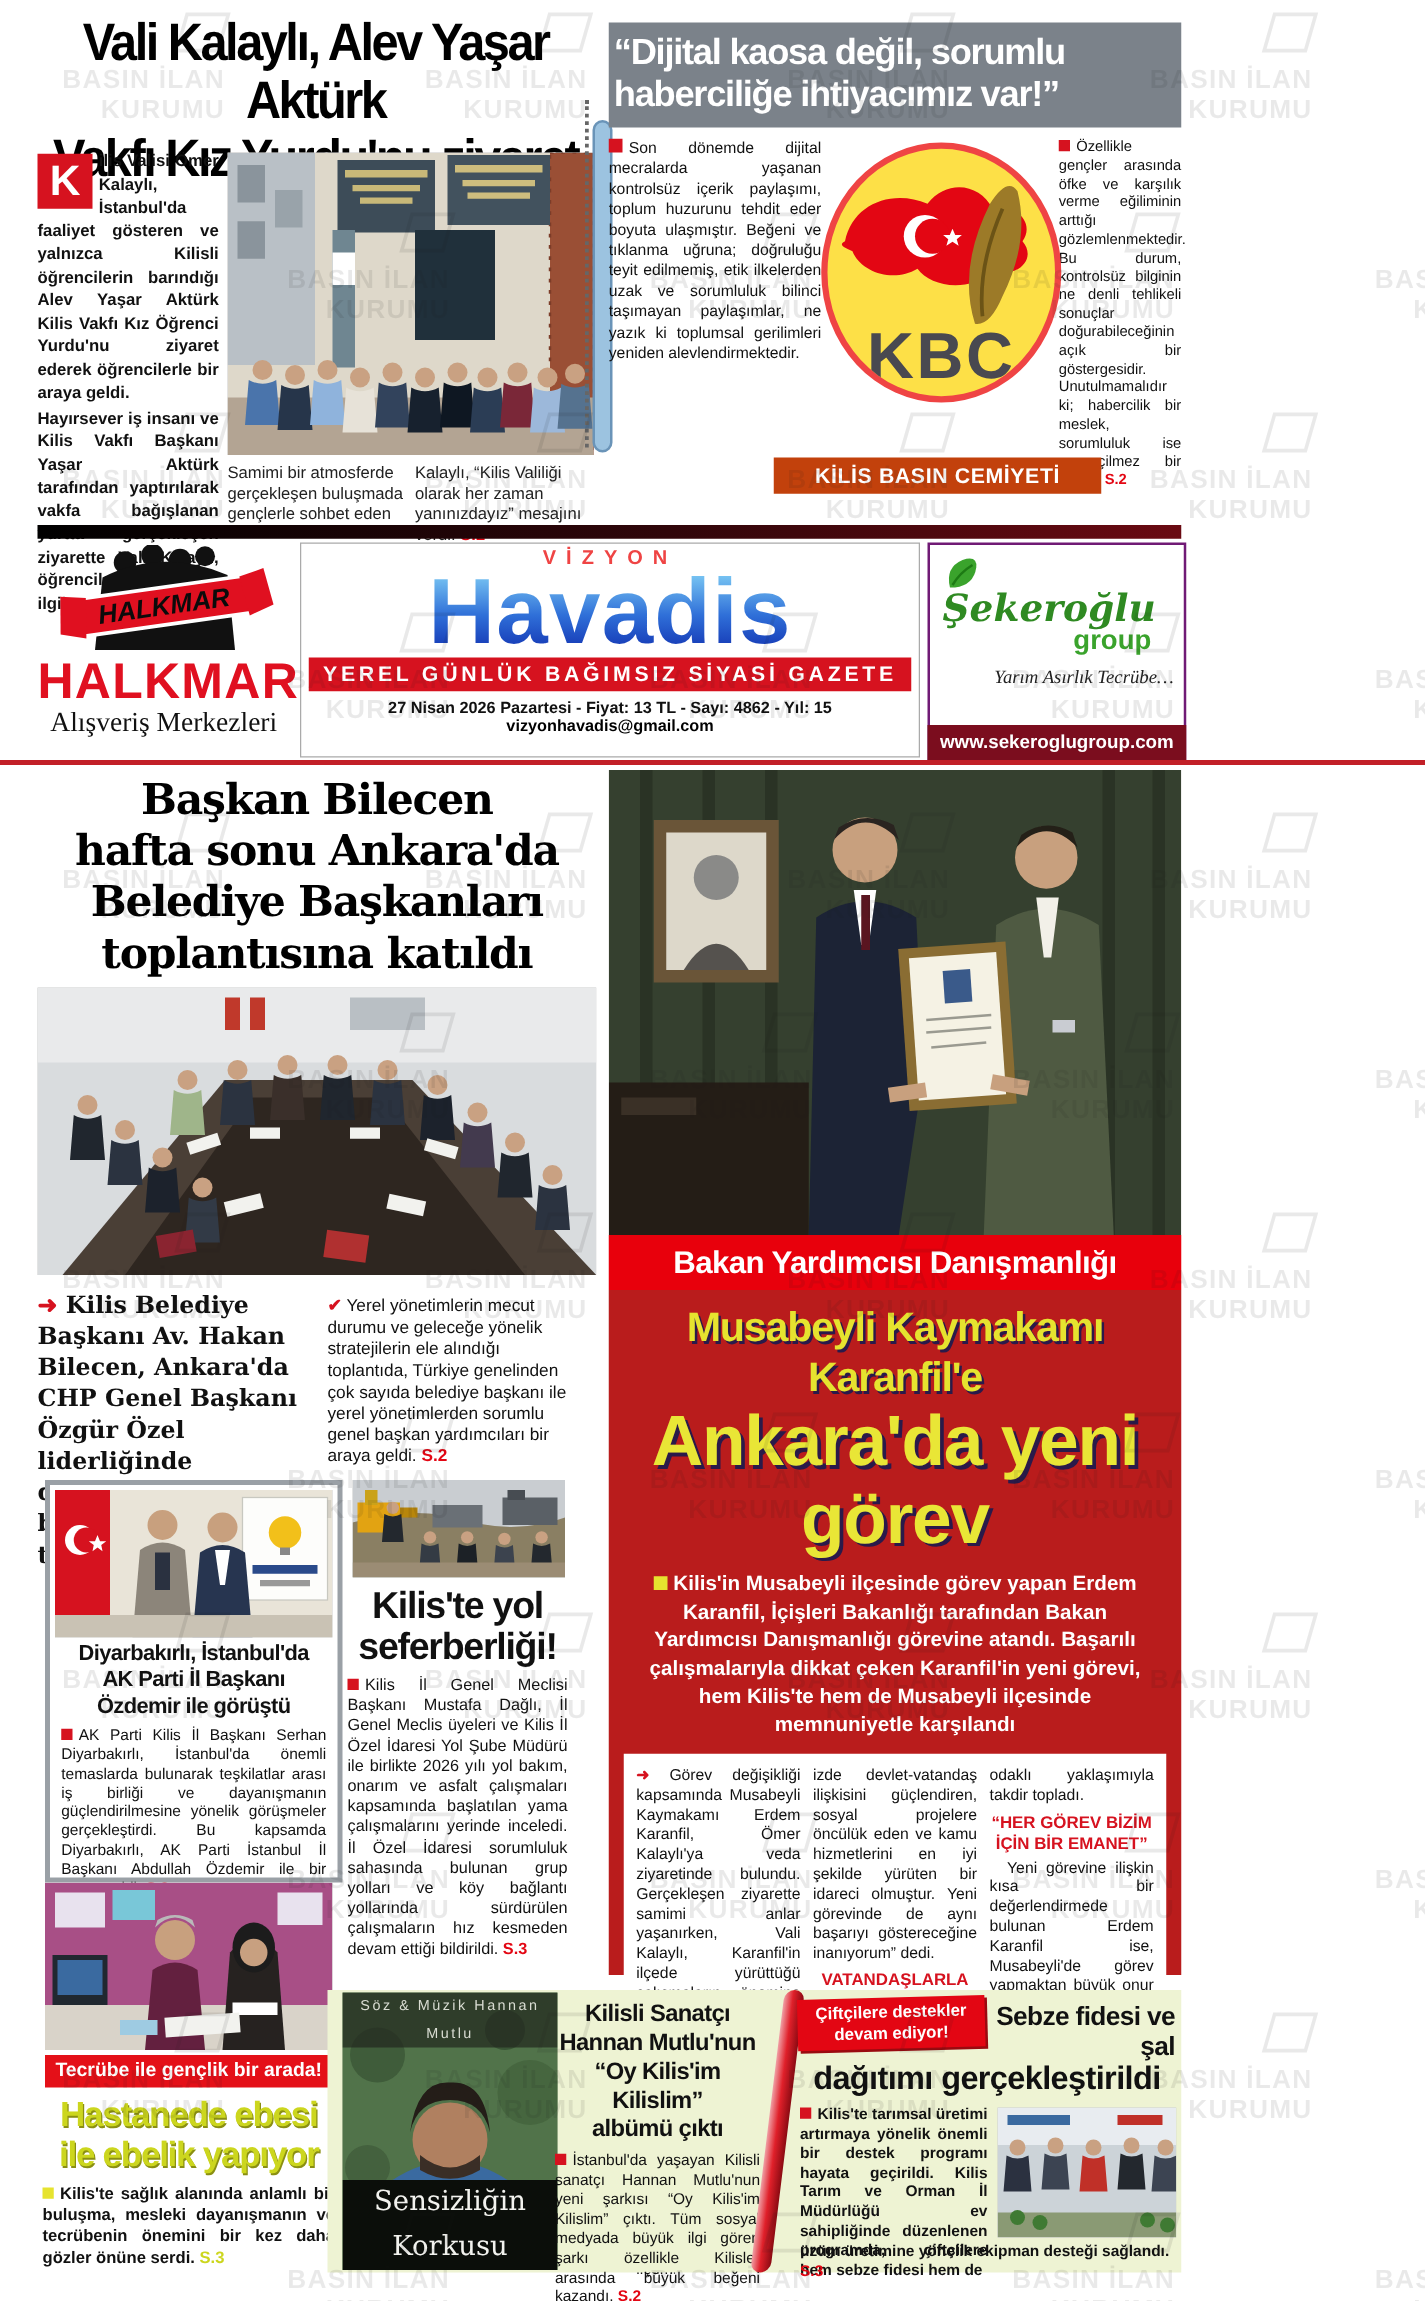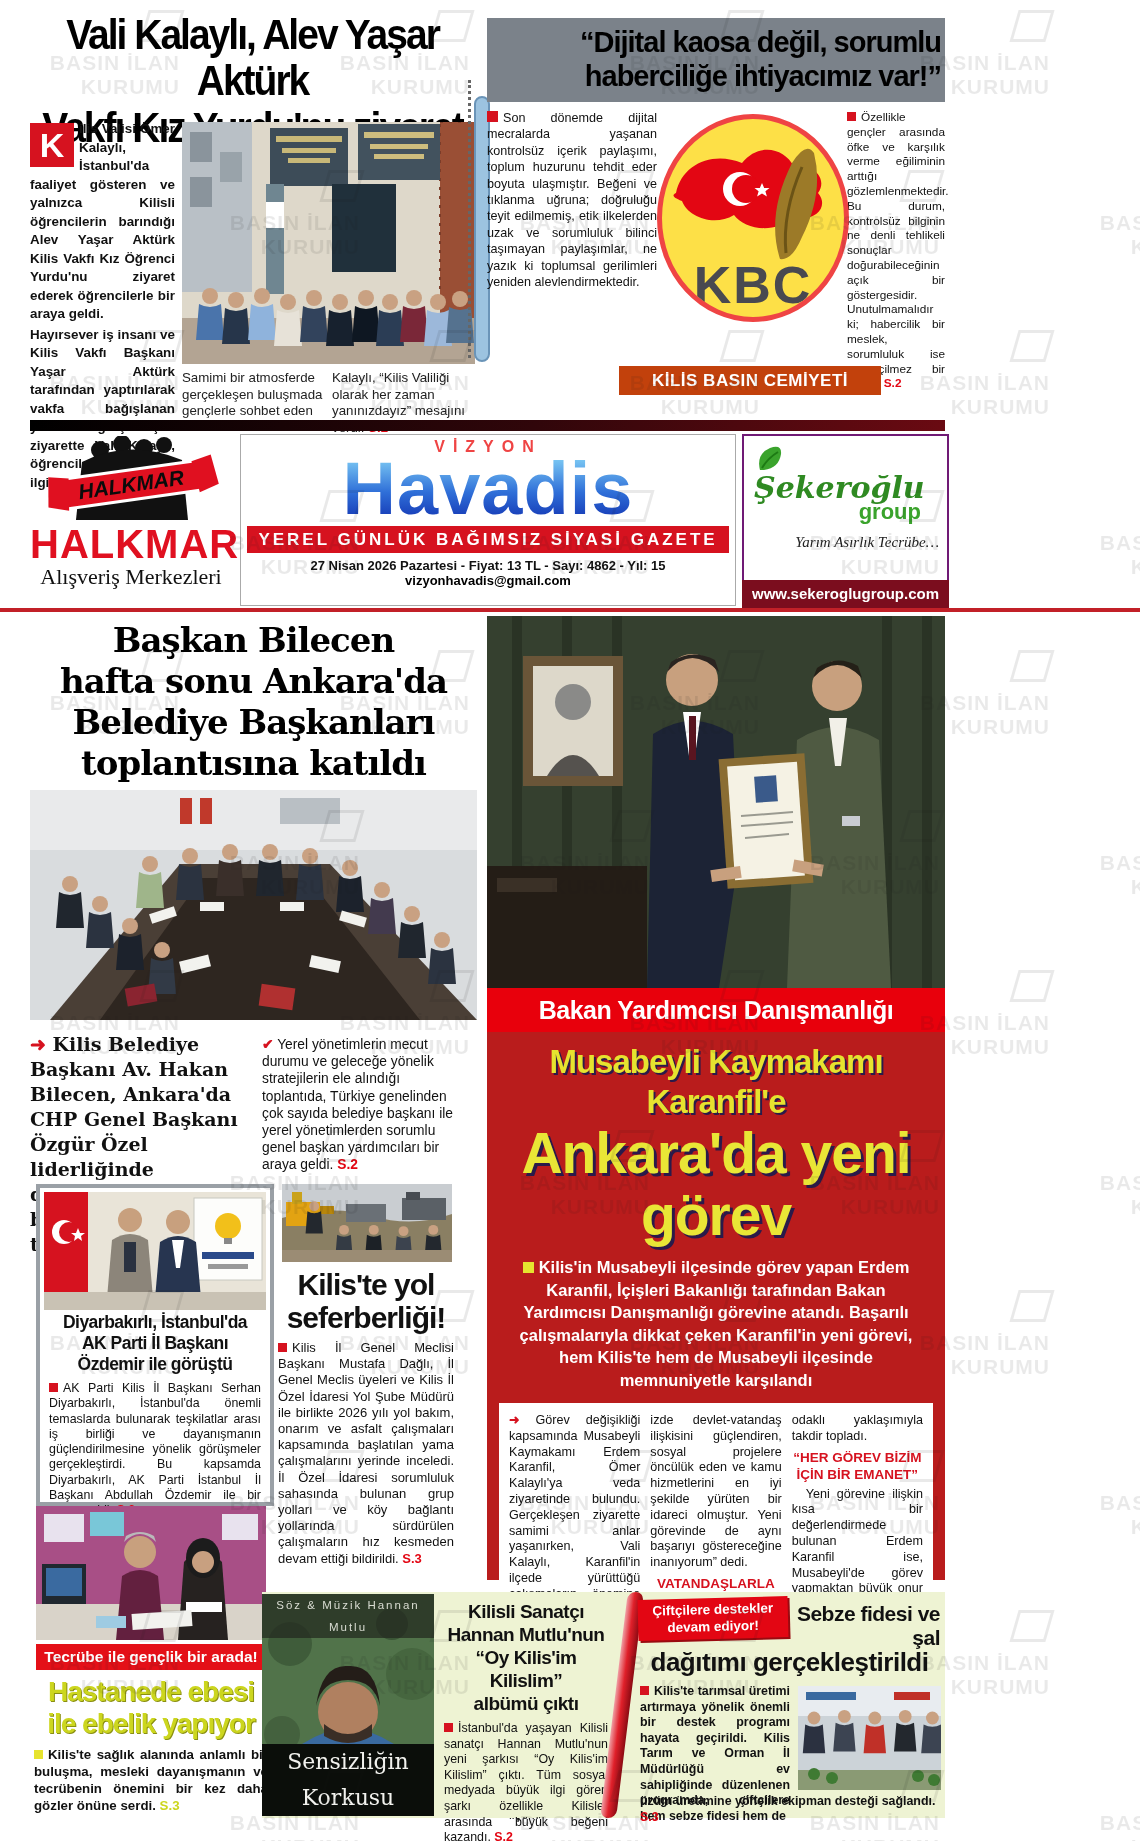--- a/index.html
+++ b/index.html
@@ -21,21 +21,21 @@
   .tl-body{font-size:13.4px;line-height:18.5px;}
   .dropcap{float:left;width:44px;height:44px;background:#d6121f;color:#fff;
       font:900 34px/44px "Liberation Sans",sans-serif;text-align:center;margin:3px 5px 0 0;}
   .photo{position:absolute;overflow:hidden;background:#ccc;}
   .cap{font-size:13.3px;line-height:16.6px;color:#222;}
   .pageref{color:#e30613;font-weight:bold;}
   .vdiv{border-left:3px dotted #666;}
   .bluebar{background:#9cc3e0;border:2px solid #6a94b8;border-radius:8px;width:12px;}
   
   .kbc-box{background:#7b828a;padding:7px 4px 9px;}
-  .kbc-head{color:#000000;font-weight:800;font-size:29px;line-height:34px;letter-spacing:-1px;text-align:right;}
+  .kbc-head{color:#ffffff;font-weight:800;font-size:29px;line-height:34px;letter-spacing:-1px;text-align:left;}
   .kbc-col{font-size:12.6px;line-height:16.4px;}
   .kbc-circle{width:182px;height:198px;border:5px solid #ef4444;border-radius:50%;background:#fde047;
       position:relative;margin:4px auto 0;overflow:hidden;}
   .kbc-txt{position:absolute;bottom:6px;width:100%;text-align:center;
       font:900 52px/52px "Liberation Sans",sans-serif;color:#494950;letter-spacing:2px;}
   .kbc-band{position:absolute;bottom:-4px;left:-38px;width:262px;background:#c2410c;color:#fff;
       font-weight:800;font-size:17px;line-height:29px;text-align:center;letter-spacing:.5px;}
   
   .gradbar{background:linear-gradient(90deg,#000 0%,#30060a 55%,#6a0a12 100%);}
   .mast-box{border:1px solid #aaa;background:#fff;}
@@ -471,21 +471,21 @@
     <div>Kilis'te yol</div>
     <div>seferberliği!</div>
   </div>
   <div class="abs yol-body just" style="left:278px;top:1340px;width:176px">
     <span class="sq red" style="width:9px;height:9px"></span><span>Kilis İl Genel Meclisi Başkanı Mustafa Dağlı, İl Genel Meclis üyeleri ve Kilis İl Özel İdaresi Yol Şube Müdürü ile birlikte 2026 yılı yol bakım, onarım ve asfalt çalışmaları kapsamında başlatılan yama çalışmalarını yerinde inceledi. İl Özel İdaresi sorumluluk sahasında bulunan grup yolları ve köy bağlantı yollarında sürdürülen çalışmaların hız kesmeden devam ettiği bildirildi.</span>
     <span class="pageref">S.3</span>
   </div>
 
   <div class="abs strip" style="left:262px;top:1592px;width:683px;height:226px">
 
-    <div class="album abs" style="left:0;top:2px;width:172px;height:222px">
+    <div class="album abs" style="left:12px;top:2px;width:172px;height:222px">
       <svg width="172" height="222" viewBox="0 0 172 222">
         <rect width="172" height="222" fill="#51734a"></rect>
         <circle cx="28" cy="50" r="22" fill="#3f5c3a"></circle>
           <circle cx="150" cy="80" r="26" fill="#46663f"></circle>
           <circle cx="130" cy="30" r="16" fill="#3a5536"></circle>
           <circle cx="20" cy="140" r="18" fill="#44613e"></circle>
         <path d="M30,222 L40,150 Q86,120 132,150 L142,222 Z" fill="#3a6aa0"></path>
         <circle cx="86" cy="118" r="30" fill="#b08060"></circle>
         <path d="M54,112 Q60,70 86,72 Q114,70 118,112 Q112,86 86,86 Q60,86 54,112 Z" fill="#241d18"></path>
         <path d="M62,130 Q86,150 110,130 L110,142 Q86,156 62,142 Z" fill="#3a2e26"></path>

